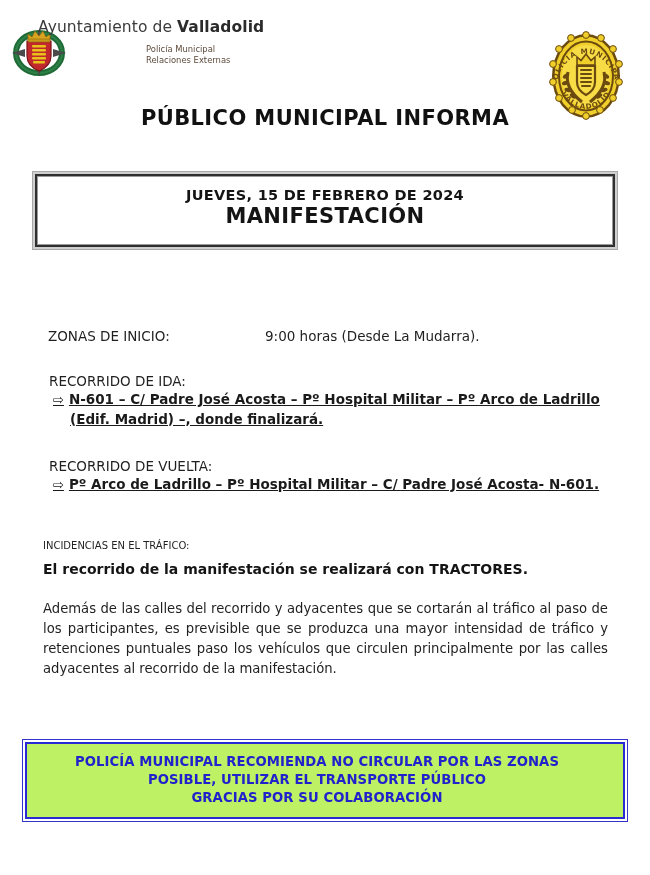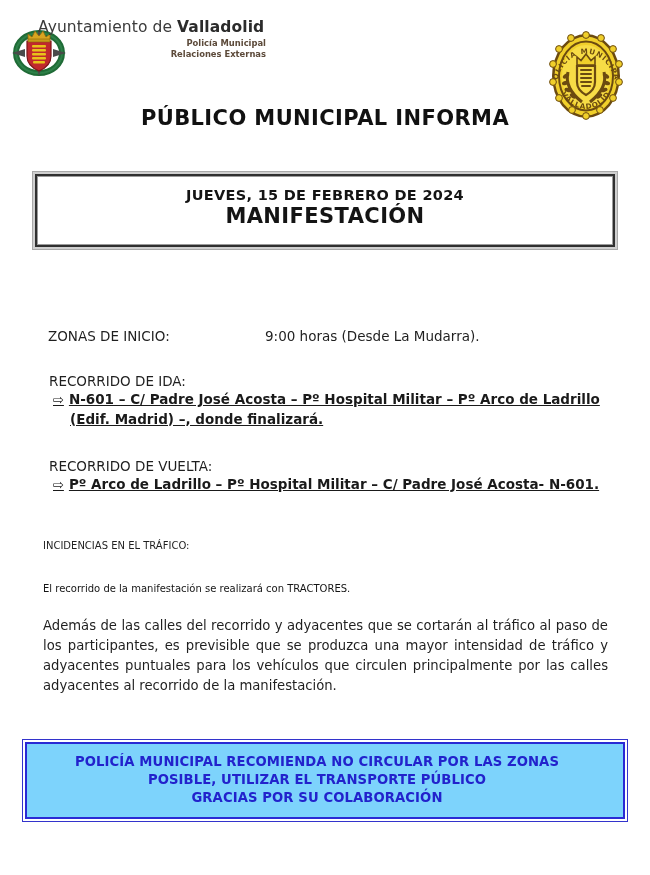--- a/index.html
+++ b/index.html
@@ -43,26 +43,26 @@
     white-space: nowrap;
     font-weight: 400;
   }
   .brand-title .bold {
     font-weight: 700;
     color: #2b2b2b;
   }
 
   .brand-sub {
     margin-left: 108px;
-    margin-top: 2px;
+    margin-top: 8px;
     font-size: 8.4px;
     line-height: 10.5px;
     color: #5c4a3a;
-    font-weight: 700;
-    text-align: right;
+    font-weight: 400;
+    text-align: left;
     width: 120px;
   }
 
   
   .coat {
     position: absolute;
     left: 8px;
     top: 22px;
     width: 62px;
     height: 58px;
@@ -168,24 +168,24 @@
 
   .sect-incid {
     margin-top: 45px;
   }
   .incid-head {
     font-size: 10px;
     color: #1f1f1f;
     padding-left: 3px;
   }
   .incid-strong {
-    font-size: 10px;
-    font-weight: 400;
+    font-size: 14px;
+    font-weight: 700;
     color: #141414;
-    margin-top: 32px;
+    margin-top: 10px;
     padding-left: 3px;
   }
   .incid-para {
     font-size: 13.2px;
     color: #1f1f1f;
     margin-top: 22px;
     padding-left: 3px;
     padding-right: 2px;
     text-align: justify;
     line-height: 20px;
@@ -196,21 +196,21 @@
     position: absolute;
     left: 22px;
     right: 22px;
     top: 739px;
     border: 1px solid #3333cc;
     background: #ffffff;
     padding: 2px;
   }
   .blue-inner {
     border: 2px solid #2a2ad4;
-    background: #7dd3fc;
+    background: #bef264;
     padding: 9px 26px 10px 10px;
     text-align: center;
   }
   .blue-line {
     font-size: 13.2px;
     font-weight: 700;
     color: #2222cc;
     line-height: 18px;
     letter-spacing: 0.1px;
   }
@@ -347,21 +347,21 @@
     </div>
 
     <div class="sect">
       <div class="sect-head">RECORRIDO DE VUELTA:</div>
       <div class="sect-body"><span class="arrow">⇨</span><span>Pº Arco de Ladrillo – Pº Hospital Militar – C/ Padre José Acosta- N-601.</span></div>
     </div>
 
     <div class="sect-incid">
       <div class="incid-head">INCIDENCIAS EN EL TRÁFICO:</div>
       <div class="incid-strong">El recorrido de la manifestación se realizará con TRACTORES.</div>
-      <div class="incid-para">Además de las calles del recorrido y adyacentes que se cortarán al tráfico al paso de los participantes, es previsible que se produzca una mayor intensidad de tráfico y adyacentes puntuales para los vehículos que circulen principalmente por las calles adyacentes al recorrido de la manifestación.</div>
+      <div class="incid-para">Además de las calles del recorrido y adyacentes que se cortarán al tráfico al paso de los participantes, es previsible que se produzca una mayor intensidad de tráfico y retenciones puntuales paso los vehículos que circulen principalmente por las calles adyacentes al recorrido de la manifestación.</div>
     </div>
   </div>
 
   <div class="blue-outer">
     <div class="blue-inner">
       <div class="blue-line">POLICÍA MUNICIPAL RECOMIENDA NO CIRCULAR POR LAS ZONAS</div>
       <div class="blue-line">POSIBLE, UTILIZAR EL TRANSPORTE PÚBLICO</div>
       <div class="blue-line">GRACIAS POR SU COLABORACIÓN</div>
     </div>
   </div>

